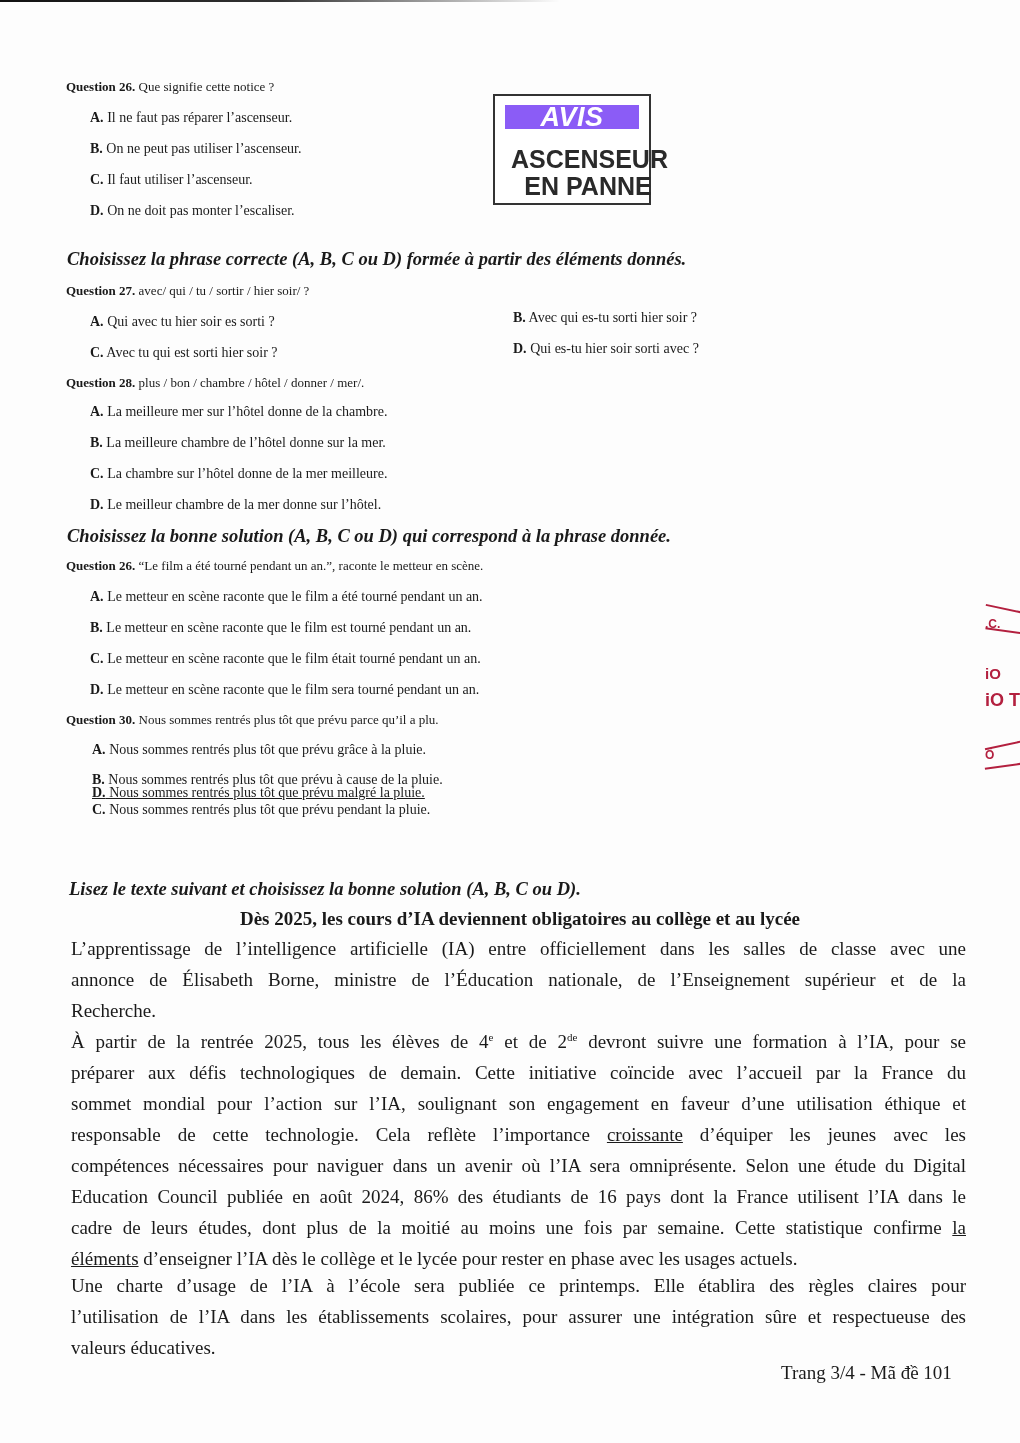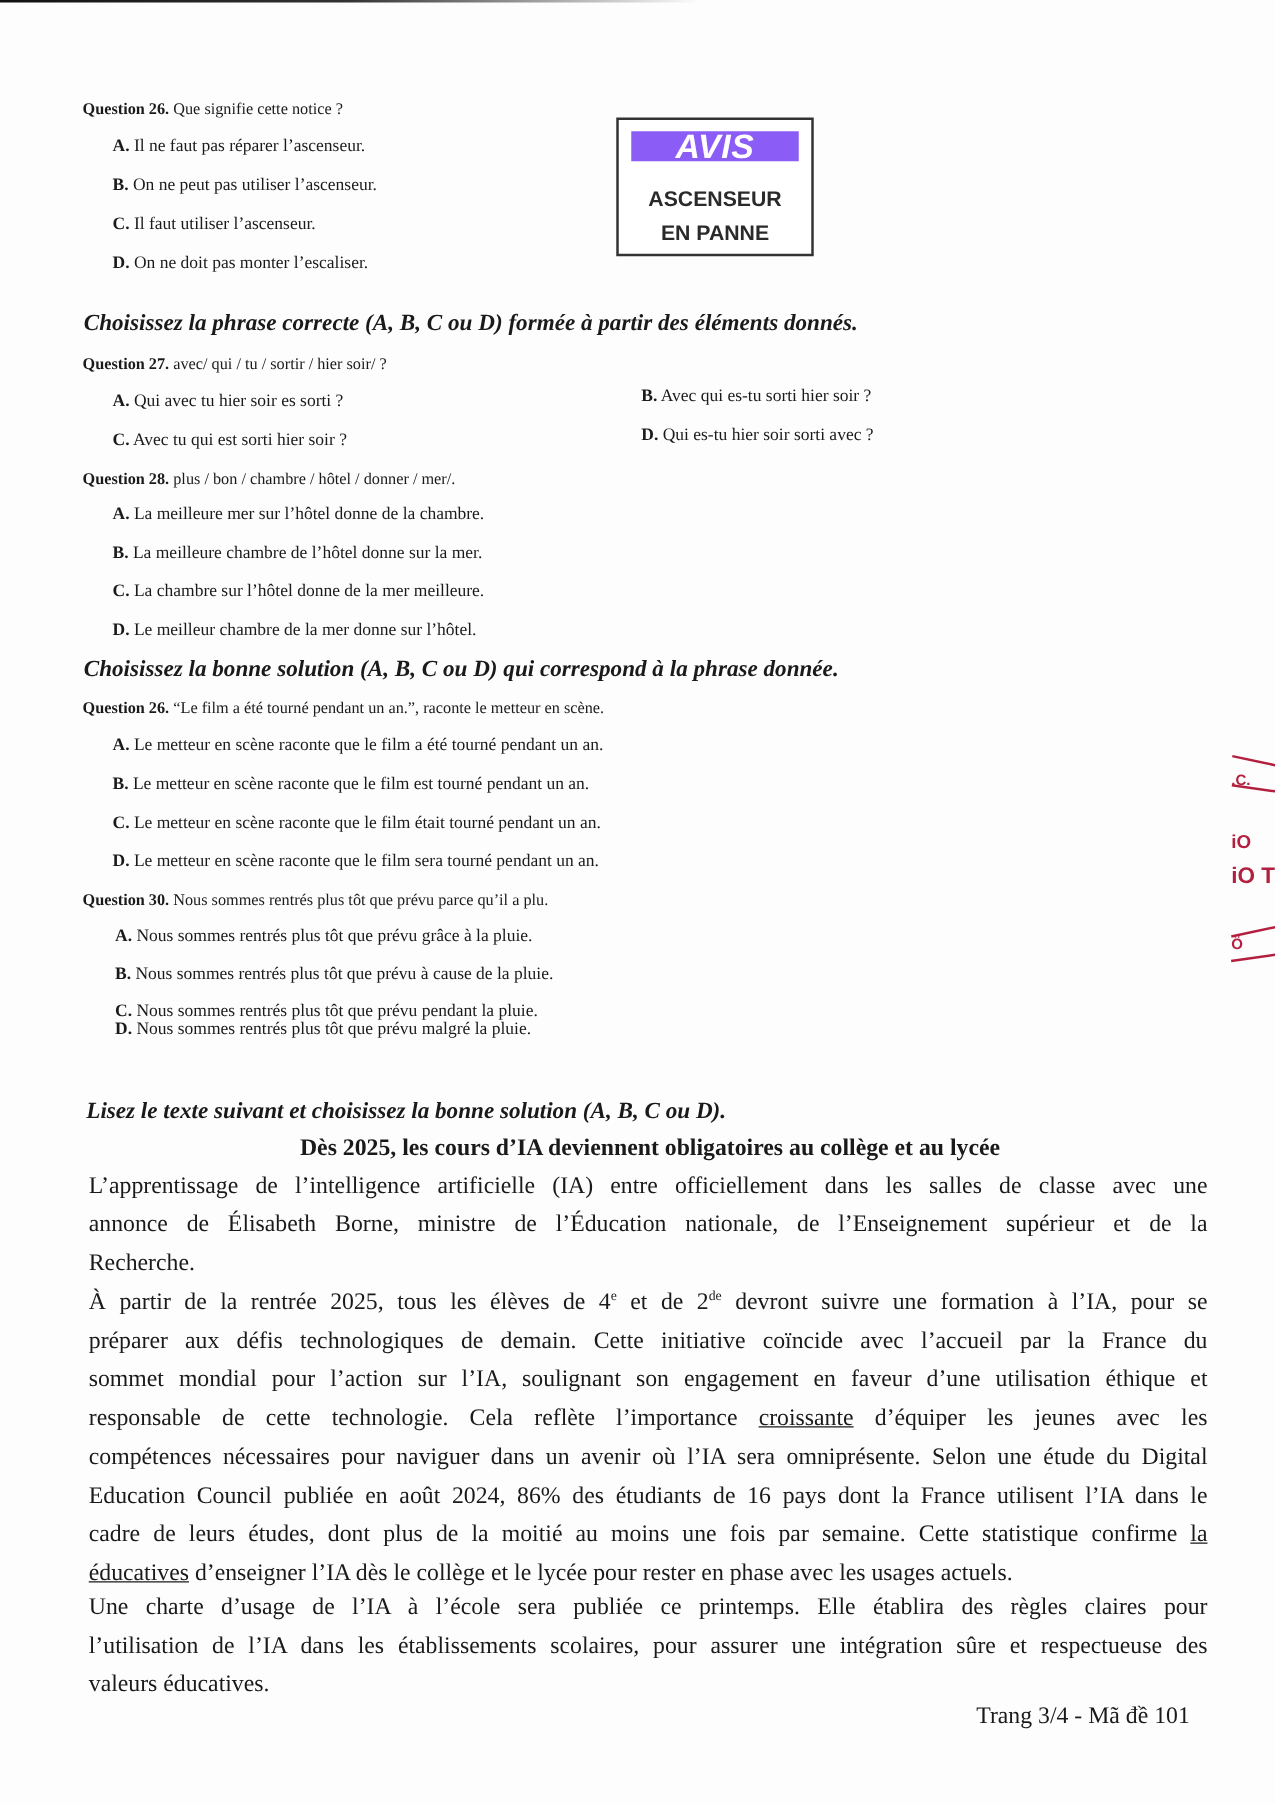--- a/index.html
+++ b/index.html
@@ -20,22 +20,22 @@
   .avis-box {
     position: absolute; left: 493px; top: 94px; width: 158px; height: 111px;
     border: 2px solid #333; box-sizing: border-box; background: #fff;
   }
   .avis-bar {
     position: absolute; left: 10px; top: 9px; width: 134px; height: 24px; background: #8b5cf6;
     color: #fff; font-family: "Liberation Sans", sans-serif; font-weight: bold; font-style: italic;
     font-size: 27px; line-height: 25px; text-align: center; letter-spacing: 0.5px;
   }
   .avis-text {
-    position: absolute; left: 0; top: 50px; width: 154px; text-align: center;
-    font-family: "Liberation Sans", sans-serif; font-weight: bold; font-size: 17px; line-height: 27px; color: #2a2a2a;
+    position: absolute; left: 16px; top: 50px; width: 154px; text-align: center;
+    font-family: "Liberation Sans", sans-serif; font-weight: bold; font-size: 25px; line-height: 27px; color: #2a2a2a;
   }
   .title { font-size: 19px; font-weight: bold; line-height: 22px; }
   .para {
     position: absolute; left: 71px; width: 895px; font-size: 19px; line-height: 31px;
     text-align: justify; white-space: normal;
   }
   .para .line { display: block; text-align: justify; text-align-last: justify; height: 31px; }
   .para .line.last { text-align-last: left; }
   .ul { font-weight: normal; text-decoration: underline; }
   sup { font-size: 11px; line-height: 0; }
@@ -82,41 +82,41 @@
 <div class="abs q" style="left:66px; top:555px;"><b>Question 26.</b><span> “Le film a été tourné pendant un an.”, raconte le metteur en scène.</span></div>
 <div class="abs opt" style="left:90px; top:586px;"><b>A.</b><span> Le metteur en scène raconte que le film a été tourné pendant un an.</span></div>
 <div class="abs opt" style="left:90px; top:617px;"><b>B.</b><span> Le metteur en scène raconte que le film est tourné pendant un an.</span></div>
 <div class="abs opt" style="left:90px; top:648px;"><b>C.</b><span> Le metteur en scène raconte que le film était tourné pendant un an.</span></div>
 <div class="abs opt" style="left:90px; top:679px;"><b>D.</b><span> Le metteur en scène raconte que le film sera tourné pendant un an.</span></div>
 
 <div class="abs q" style="left:66px; top:709px;"><b>Question 30.</b><span> Nous sommes rentrés plus tôt que prévu parce qu’il a plu.</span></div>
 <div class="abs opt" style="left:92px; top:739px;"><b>A.</b><span> Nous sommes rentrés plus tôt que prévu grâce à la pluie.</span></div>
 <div class="abs opt" style="left:92px; top:769px;"><b>B.</b><span> Nous sommes rentrés plus tôt que prévu à cause de la pluie.</span></div>
 <div class="abs opt" style="left:92px; top:799px;"><b>C.</b><span> Nous sommes rentrés plus tôt que prévu pendant la pluie.</span></div>
-<div class="abs opt" style="left:92px; top:813px;"><b>D.</b><span> Nous sommes rentrés plus tôt que prévu malgré la pluie.</span></div>
+<div class="abs opt" style="left:92px; top:782px;text-decoration:underline;"><b>D.</b><span> Nous sommes rentrés plus tôt que prévu malgré la pluie.</span></div>
 
 <div class="abs instr" style="left:69px; top:878px;">Lisez le texte suivant et choisissez la bonne solution (A, B, C ou D).</div>
 
 <div class="abs title" style="left:0; width:1040px; text-align:center; top:908px;">Dès 2025, les cours d’IA deviennent obligatoires au collège et au lycée</div>
 
 <div class="para" style="top:933px;">
   <span class="line">L’apprentissage de l’intelligence artificielle (IA) entre officiellement dans les salles de classe avec une</span>
   <span class="line">annonce de Élisabeth Borne, ministre de l’Éducation nationale, de l’Enseignement supérieur et de la</span>
   <span class="line last">Recherche.</span>
 </div>
 
 <div class="para" style="top:1026px;">
   <span class="line"><span>À partir de la rentrée 2025, tous les élèves de 4</span><sup>e</sup><span> et de 2</span><sup>de</sup><span> devront suivre une formation à l’IA, pour se</span></span>
   <span class="line">préparer aux défis technologiques de demain. Cette initiative coïncide avec l’accueil par la France du</span>
   <span class="line">sommet mondial pour l’action sur l’IA, soulignant son engagement en faveur d’une utilisation éthique et</span>
   <span class="line"><span>responsable de cette technologie. Cela reflète l’importance </span><span class="ul">croissante</span><span> d’équiper les jeunes avec les</span></span>
   <span class="line">compétences nécessaires pour naviguer dans un avenir où l’IA sera omniprésente. Selon une étude du Digital</span>
   <span class="line">Education Council publiée en août 2024, 86% des étudiants de 16 pays dont la France utilisent l’IA dans le</span>
   <span class="line"><span>cadre de leurs études, dont plus de la moitié au moins une fois par semaine. Cette statistique confirme </span><span class="ul">la</span></span>
-  <span class="line last"><span class="ul">éducatives</span><span> d’enseigner l’IA dès le collège et le lycée pour rester en phase avec les usages actuels.</span></span>
+  <span class="line last"><span class="ul">éléments</span><span> d’enseigner l’IA dès le collège et le lycée pour rester en phase avec les usages actuels.</span></span>
 </div>
 
 <div class="para" style="top:1270px;">
   <span class="line">Une charte d’usage de l’IA à l’école sera publiée ce printemps. Elle établira des règles claires pour</span>
   <span class="line">l’utilisation de l’IA dans les établissements scolaires, pour assurer une intégration sûre et respectueuse des</span>
   <span class="line last">valeurs éducatives.</span>
 </div>
 
 <div class="abs footer" style="left:781px; top:1362px;">Trang 3/4 - Mã đề 101</div>
 

